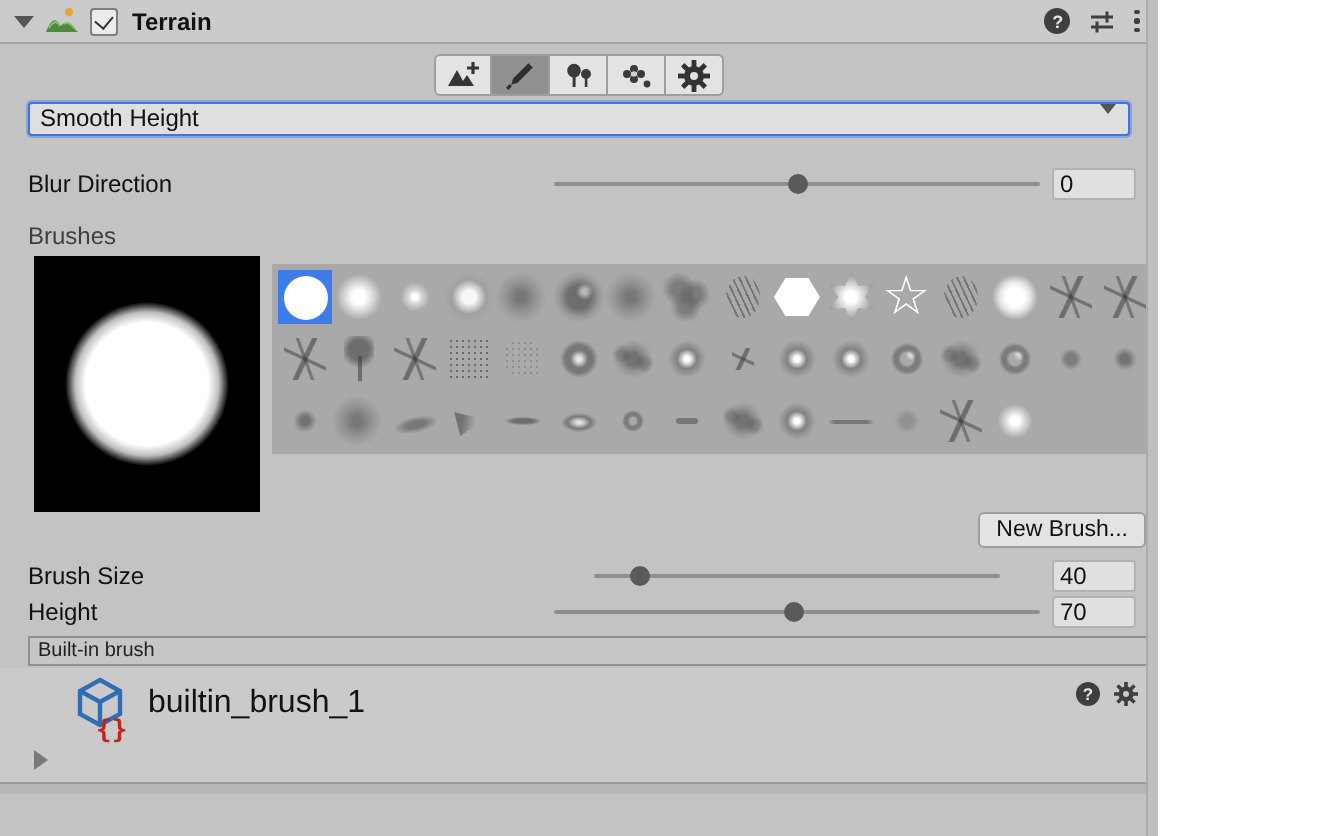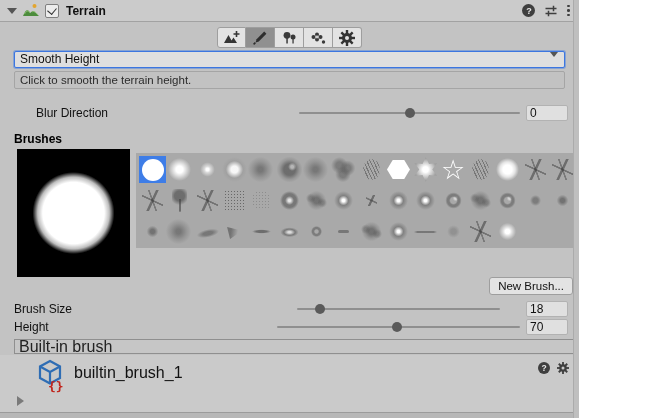--- a/index.html
+++ b/index.html
@@ -33,21 +33,21 @@
   .helpbox{margin:3px 14px 0 14px;height:18px;background:#C2C2C2;border:1px solid #A5A5A5;border-radius:2px;display:flex;align-items:center;box-sizing:border-box;}
   .helpbox span{margin-left:5px;color:#2c2c2c;font-size:11.5px;}
   
   .srow{display:flex;align-items:center;padding:0 11px 0 14px;height:16px;}
   .srow .lbl{flex:0 0 263px;color:#111;}
   .track-wrap{flex:1;position:relative;height:16px;cursor:pointer;}
   .track{position:absolute;left:0;right:0;top:7px;height:2px;background:#8F8F8F;border-radius:1px;}
   .handle{position:absolute;top:3px;width:10px;height:10px;border-radius:50%;background:#5A5A5A;}
   .vfield{flex:0 0 42px;margin-left:6px;height:16px;background:#E0E0E0;border:1px solid #B2B2B2;border-radius:2px;box-sizing:border-box;font-size:12px;color:#111;padding-left:3px;line-height:14px;}
   
-  .sec-label{margin:11px 0 0 14px;font-weight:bold;color:#000000;height:14px;}
+  .sec-label{margin:11px 0 0 14px;font-weight:normal;color:#404040;height:14px;}
   .brush-area{margin-top:3px;display:flex;align-items:flex-start;}
   .preview{margin-left:17px;width:129px;height:128px;background:#000;
     background-image:radial-gradient(circle at 50% 50%,#fff 0 36%,rgba(255,255,255,.75) 42%,rgba(255,255,255,0) 48%);}
   .palette{margin-left:6px;margin-top:4px;width:504px;height:95px;background:#A9A9A9;box-sizing:border-box;
     padding:3px;display:grid;grid-template-columns:repeat(16,27px);grid-auto-rows:27px;justify-content:space-between;row-gap:4px;}
   .tile{position:relative;width:27px;height:27px;}
   .tile.sel{background:#3E7DE7;}
   .tile::after{content:"";position:absolute;inset:0;}
   .t-circle::after{inset:2.5px;background:#fff;border-radius:50%;}
   .t-glow::after{background:radial-gradient(circle,#fff 18%,rgba(255,255,255,.6) 35%,rgba(255,255,255,0) 60%);}
@@ -79,21 +79,21 @@
   .t-wave::after{inset:10px 3px;background:radial-gradient(ellipse 60% 40% at 50% 50%,rgba(60,60,60,.55) 40%,rgba(0,0,0,0) 75%);}
   .t-wave-blob::after{inset:6px 3px;background:radial-gradient(ellipse 60% 45% at 50% 55%,rgba(255,255,255,.6) 12%,rgba(70,70,70,.5) 45%,rgba(0,0,0,0) 72%);}
   .t-dash::after{top:12px;bottom:12px;left:8px;right:8px;background:rgba(70,70,70,.5);border-radius:2px;}
   .t-line::after{top:13px;height:2px;left:2px;right:2px;background:linear-gradient(to right,rgba(0,0,0,0),rgba(70,70,70,.5) 15% 85%,rgba(0,0,0,0));}
   .t-faint-dot::after{inset:6px;background:radial-gradient(circle,rgba(90,90,90,.3) 25%,rgba(0,0,0,0) 60%);}
   
   .newbrush-row{display:flex;justify-content:flex-end;padding-right:6px;height:18px;padding-left:22px;}
   .btn{height:18px;background:#E3E3E3;border:1px solid #9E9E9E;border-radius:3px;font-size:11.5px;color:#111;padding:0 8px;display:flex;align-items:center;box-sizing:border-box;font-family:inherit;}
   
   .builtin-bar{margin:4px 4px 0 14px;height:15px;border:1px solid #8F8F8F;background:#C6C6C6;display:flex;align-items:center;box-sizing:border-box;}
-  .builtin-bar span{margin-left:4px;font-size:16px;color:#222;}
+  .builtin-bar span{margin-left:4px;font-size:10px;color:#222;}
   .asset-panel{position:relative;margin-top:1px;height:58px;background:#CACACA;border-bottom:1px solid #9B9B9B;box-sizing:border-box;}
   .cube-wrap{position:absolute;left:36px;top:4px;width:28px;height:32px;}
   .braces{position:absolute;left:12px;bottom:-3px;color:#C0241C;font-weight:bold;font-size:13px;font-family:"DejaVu Sans Mono",monospace;}
   .asset-name{position:absolute;left:74px;top:9px;font-size:16px;color:#111;}
   .asset-icons{position:absolute;right:10px;top:7px;display:flex;align-items:center;gap:7px;}
   .foldout-right{position:absolute;left:17px;bottom:6px;width:0;height:0;border-top:5px solid transparent;border-bottom:5px solid transparent;border-left:7px solid #7A7A7A;}
   .bottom-strip{height:5px;background:#B7B7B7;}
 </style>
 </head>
 <body>
@@ -169,25 +169,22 @@
         <circle cx="8" cy="8" r="2" fill="#E3E3E3"></circle>
       </svg>
     </div>
   </div>
 
   <div class="dropdown">
     <span class="dtxt">Smooth Height</span>
     <div class="dd-arrow"></div>
   </div>
 
-  <div class="helpbox">
-    <span>Click to smooth the terrain height.</span>
-  </div>
-
-  <div class="srow" style="margin-top:16px;margin-left:22px;">
+
+  <div class="srow" style="margin-top:16px;">
     <span class="lbl">Blur Direction</span>
     <div class="track-wrap">
       <div class="track"></div>
       <div class="handle" style="left: calc(50% - 5px);"></div>
     </div>
     <div class="vfield">0</div>
   </div>
 
   <div class="sec-label">Brushes</div>
   <div class="brush-area">
@@ -245,21 +242,21 @@
   <div class="newbrush-row">
     <button class="btn">New Brush...</button>
   </div>
 
   <div class="srow" style="margin-top:6px;gap:20px;">
     <span class="lbl">Brush Size</span>
     <div class="track-wrap">
       <div class="track"></div>
       <div class="handle" style="left: calc(11.5% - 5px);"></div>
     </div>
-    <div class="vfield">18</div>
+    <div class="vfield">40</div>
   </div>
 
   <div class="srow" style="margin-top:2px;">
     <span class="lbl">Height</span>
     <div class="track-wrap">
       <div class="track"></div>
       <div class="handle" style="left: calc(49.5% - 5px);"></div>
     </div>
     <div class="vfield">70</div>
   </div>

